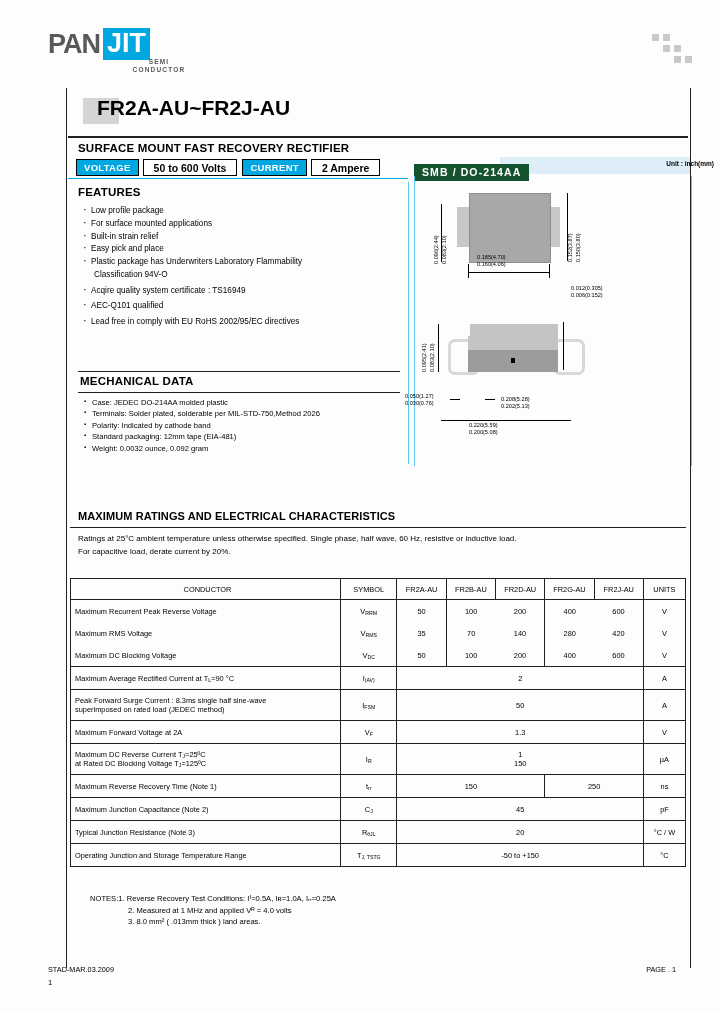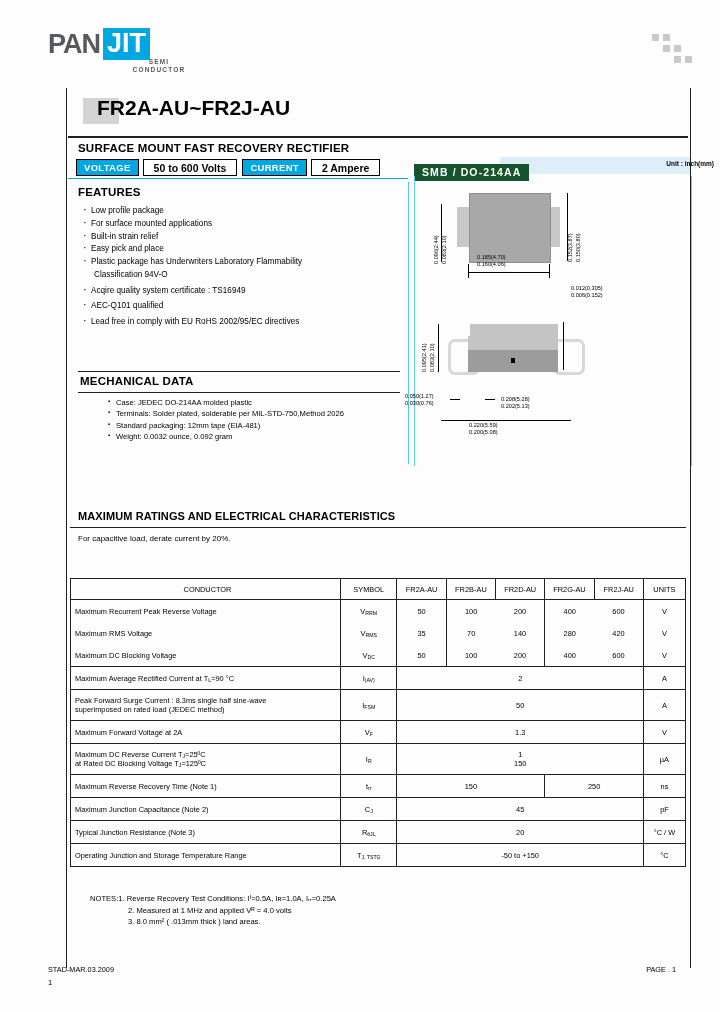--- a/index.html
+++ b/index.html
@@ -50,21 +50,21 @@
   .feat-list li:before{content:"\00b7";position:absolute;left:1px;top:-1px;font-size:11px;}
   .feat-list li.cont{padding-left:12px;}
   .feat-list li.cont:before{content:"";}
   .feat-list li.sp{margin-top:4px;}
   ul{margin:0;padding:0;}
 
   
   .mech-rule-top{position:absolute;left:78px;top:371px;width:322px;height:1.2px;background:#231f20;}
   .mech-title{position:absolute;left:80px;top:375px;}
   .mech-rule{position:absolute;left:78px;top:392px;width:322px;height:1.2px;background:#231f20;}
-  .mech-list{position:absolute;left:84px;top:397px;width:320px;margin-left:24px;}
+  .mech-list{position:absolute;left:84px;top:397px;width:320px;}
   .mech-list li{font-size:7.6px;line-height:11.4px;list-style:none;position:relative;padding-left:8px;}
   .mech-list li:before{content:"\25aa";position:absolute;left:0;top:-1px;font-size:6px;}
 
   
   .pkg-badge{position:absolute;left:414px;top:164px;background:#14532d;color:#fff;font-size:10.5px;font-weight:bold;
              letter-spacing:1.1px;padding:2px 8px 2px 8px;height:13px;line-height:13px;}
   .pkg-unitbar{position:absolute;left:500px;top:157px;width:190px;height:17px;background:#ddeef8;}
   .pkg-unit{position:absolute;right:6px;top:160px;font-size:6.5px;font-weight:bold;}
   .pkg-panel{position:absolute;left:414px;top:176px;width:276px;height:290px;border-left:1.2px solid #5bc8f0;border-right:1.2px solid #5bc8f0;}
 
@@ -165,20 +165,21 @@
       <li class="sp">Lead free in comply with EU RoHS 2002/95/EC directives</li>
     </ul>
   </div>
 
   <div class="mech-rule-top"></div>
   <div class="sec-title mech-title">MECHANICAL DATA</div>
   <div class="mech-rule"></div>
   <ul class="mech-list">
     <li>Case: JEDEC DO-214AA molded plastic</li>
     <li>Terminals: Solder plated, solderable per MIL-STD-750,Method 2026</li>
+    <li>Polarity: Indicated by cathode band</li>
     <li>Standard packaging: 12mm tape (EIA-481)</li>
     <li>Weight: 0.0032 ounce, 0.092 gram</li>
   </ul>
 
   <div class="pkg-unitbar"></div>
   <div class="pkg-badge">SMB / DO-214AA</div>
   <div class="pkg-unit">Unit : inch(mm)</div>
 
   <div class="pkg-panel">
 
@@ -232,20 +233,21 @@
       <div class="dimline" style="left:35px;top:223px;width:10px;height:0.8px;"></div>
 
       <div class="dimline" style="left:26px;top:244px;width:130px;height:0.8px;"></div>
       <div class="dimtxt" style="left:54px;top:246px;">0.220(5.59)<br>0.200(5.08)</div>
     </div>
   </div>
 
   <div class="ratings-title">MAXIMUM RATINGS AND ELECTRICAL CHARACTERISTICS</div>
   <div class="ratings-rule"></div>
   <div class="ratings-note">
+    <div>Ratings at 25°C ambient temperature unless otherwise specified. Single phase, half wave, 60 Hz, resistive or inductive load.</div>
     <div>For capacitive load, derate current by 20%.</div>
   </div>
 
   <table class="specs">
     <tbody>
         <tr class="hdr">
       <td class="c-param" style="text-align:center;">CONDUCTOR</td>
       <td class="c-sym">SYMBOL</td>
       <td class="c-v">FR2A-AU</td>
       <td class="c-v">FR2B-AU</td>

